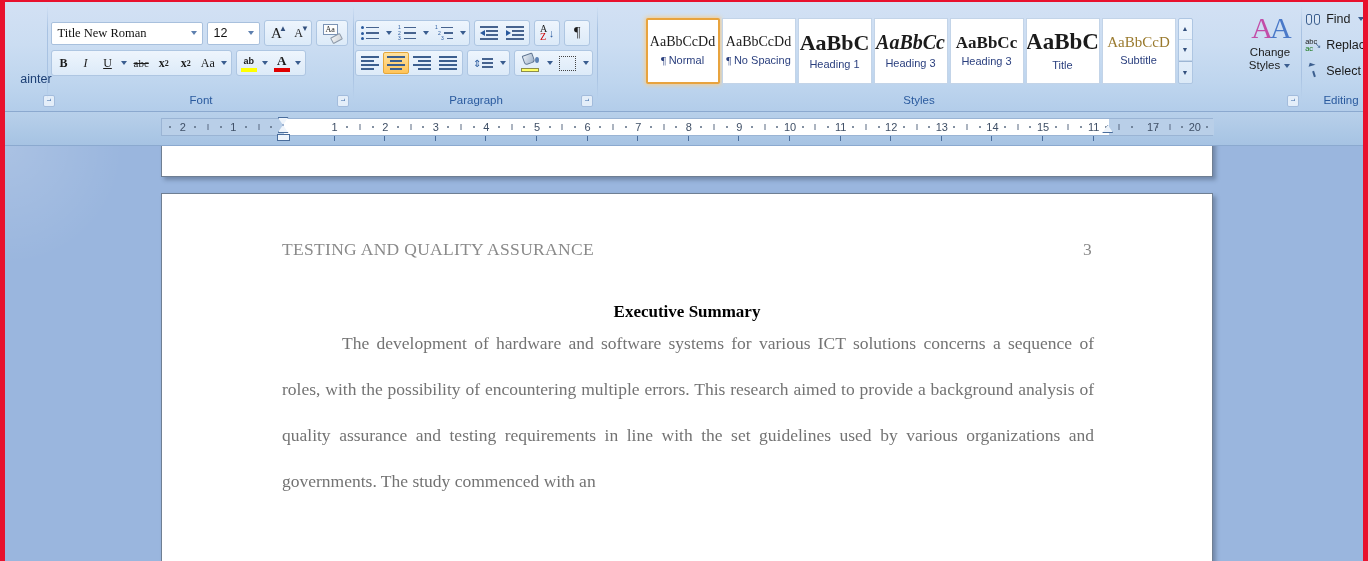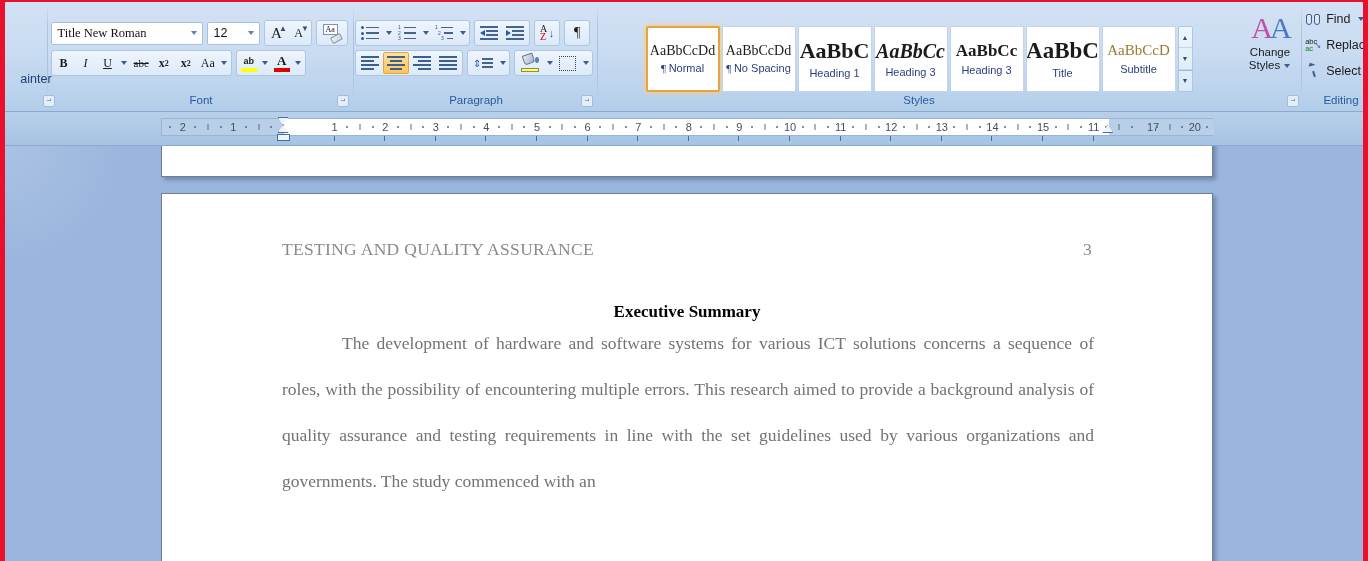--- a/index.html
+++ b/index.html
@@ -558,21 +558,21 @@
         </div>
       </div>
       <div class="grp-label">
         <span>Paragraph</span>
         <div class="dlg"></div>
       </div>
     </div>
     <div class="grp-sep" style="left:592px;"></div>
 
     <div class="grp" style="left:596px; width:636px;">
-      <div class="grp-body" style="align-items:flex-end; padding-top:5px;">
+      <div class="grp-body" style="align-items:center; padding-top:5px;">
         <div id="styles-gallery">
             <div class="style-tile sel">
               <div class="prev" style="font-size: 14px; font-weight: normal; font-style: normal; color: rgb(27, 27, 27);">AaBbCcDd</div>
               <div class="nm"><span class="pil">¶ </span><span>Normal</span></div>
             </div>
             <div class="style-tile">
               <div class="prev" style="font-size: 14px; font-weight: normal; font-style: normal; color: rgb(27, 27, 27);">AaBbCcDd</div>
               <div class="nm"><span class="pil">¶ </span><span>No Spacing</span></div>
             </div>
             <div class="style-tile">

